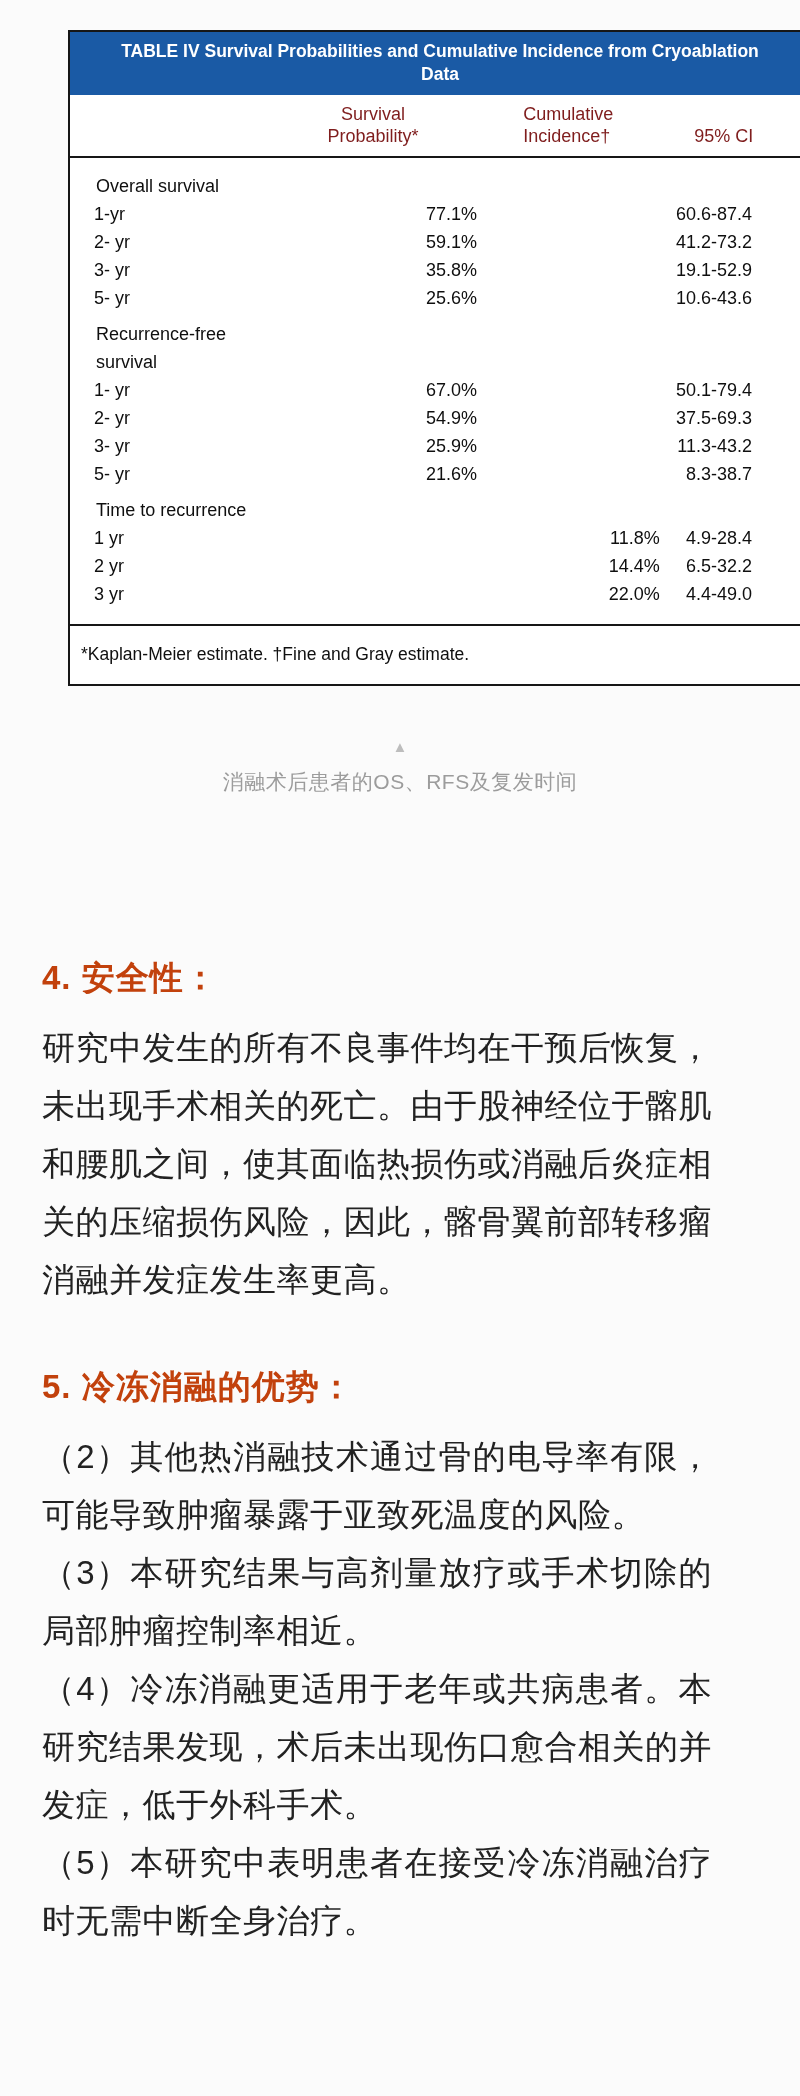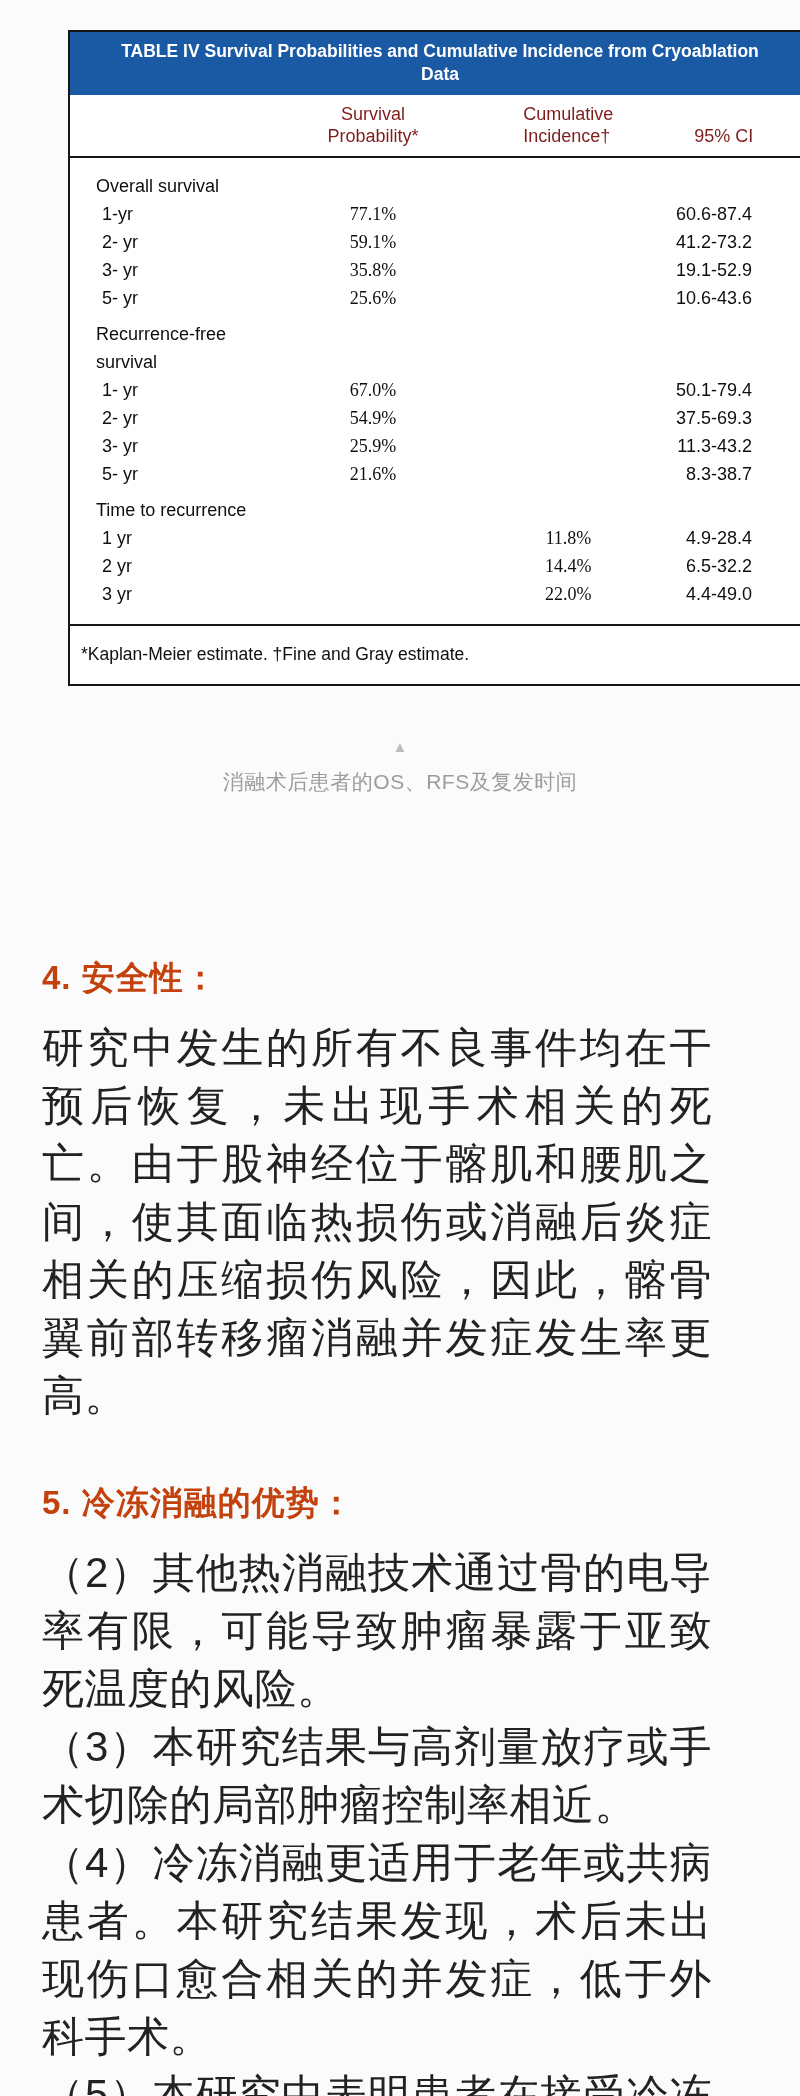--- a/index.html
+++ b/index.html
@@ -30,22 +30,22 @@
   th.h-surv { text-align:center; }
   th.h-cum  { text-align:center; }
   th.h-cum .inline-left { display:inline-block; text-align:left; }
   th.h-ci   { text-align:center; padding-right:22px; }
   th .l { display:block; }
 
   tbody td { font-size:18px; line-height:28px; padding:0; color:#0f0f0f;margin-top:48px; }
   tr.section-label-row td { padding-top:8px; }
   tr.first-section td { padding-top:14px; }
   td.c-label  { padding-left:26px; }
-  td.c-period { padding-left:32px; }
-  td.c-surv, td.c-cum { text-align:center;font-family:Liberation Serif, serif; }
+  td.c-period { padding-left:24px; }
+  td.c-surv, td.c-cum { text-align:right; }
   td.c-ci { text-align:right; padding-right:58px; }
   tbody tr:last-child td { padding-bottom:16px; }
 
   .tbl-foot {
     border-top:2px solid #161616; font-size:17.5px; line-height:22px;
     padding:17px 14px 19px 11px; color:#0f0f0f;
   }
 
   
   .caption { margin-top:52px; text-align:center; }
@@ -56,21 +56,21 @@
   }
 
   
   .content { margin:160px 0 0 42px; width:670px; }
   .section + .section { margin-top:55px; }
   .section-heading {
     margin:0 0 18px 0; font-size:33px; line-height:46px;
     font-weight:bold; color:#c2410c; letter-spacing:1px;
   }
   .para {
-    margin:0; font-size:42px; line-height:58px; color:#222222;
+    margin:0; font-size:33px; line-height:58px; color:#222222;
     text-align:justify; letter-spacing:0.5px;
   }
 </style>
 </head>
 <body>
 
 <div class="page">
 
   <div class="table-card">
     <div class="tbl-title">TABLE IV Survival Probabilities and Cumulative Incidence from Cryoablation Data</div>

